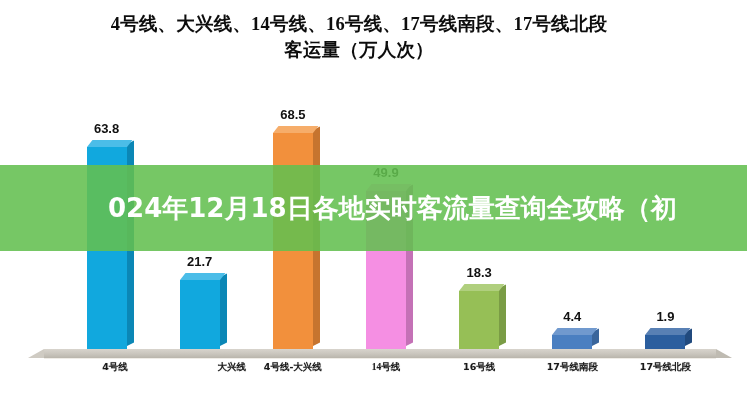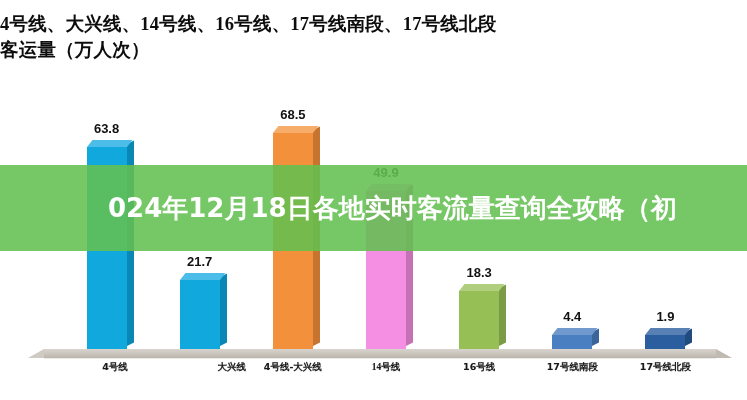--- a/index.html
+++ b/index.html
@@ -6,20 +6,21 @@
   body{
     width:747px;height:400px;overflow:hidden;
     background:#ffffff;
     font-family:"Liberation Sans","DejaVu Sans",sans-serif;
   }
   #stage{position:relative;width:747px;height:400px;background:#fff;}
 
   
   .chart-title{
     position:absolute;left:0;top:12px;width:718px;
+    text-align:center;
     font-family:"Liberation Serif","DejaVu Serif",serif;
     font-weight:700;
     color:#0d0d0d;
     line-height:1.38;
   }
   .chart-title .t-line1{display:block;font-size:18.5px;letter-spacing:.2px;}
   .chart-title .t-line2{display:block;font-size:18.5px;letter-spacing:.2px;}
 
   
   #plot{

